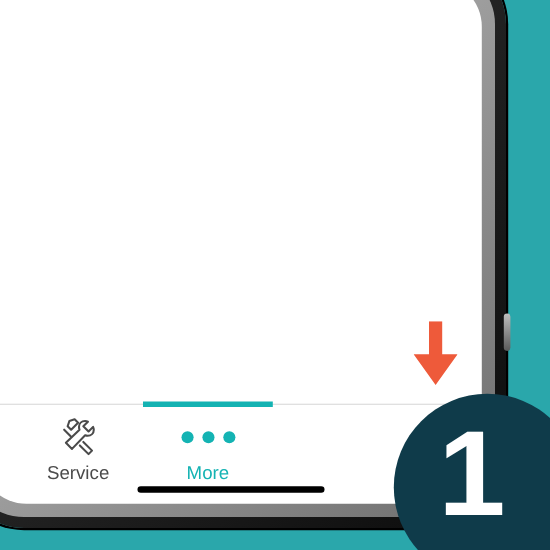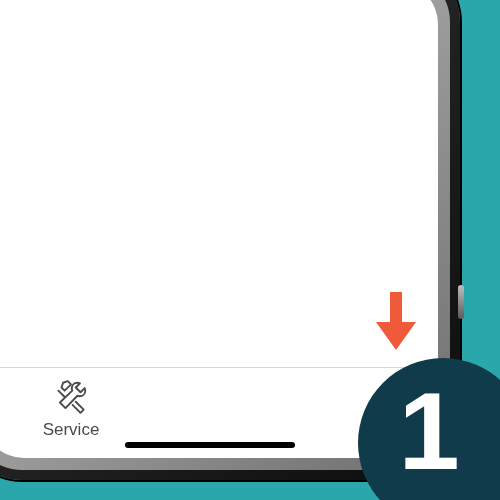--- a/index.html
+++ b/index.html
@@ -60,20 +60,31 @@
                 <svg width="38" height="38" viewBox="0 0 48 48" fill="none" stroke="#4b4b4b" stroke-width="2.4" stroke-linecap="round" stroke-linejoin="round">
                   <path d="M32 6c-4 0-7 3-7 7 0 1 .2 2 .6 2.9L10 31l7 7 15.1-15.6c.9.4 1.9.6 2.9.6 4 0 7-3 7-7 0-1.2-.3-2.3-.8-3.3L36 18l-6-6 5.3-5.2C34.3 6.3 33.2 6 32 6z"></path>
                   <path d="M8 16l8 8M20 4l4 4-8 8-4-4 2-6z"></path>
                   <path d="M30 30l10 10-4 4-10-10"></path>
                 </svg>
               </div>
               <div class="label">Service</div>
             </div>
 
 
+            <div class="tab active">
+              <div class="active-bar"></div>
+              <div class="icon">
+                <div class="dots">
+                    <span></span>
+                    <span></span>
+                    <span></span>
+                  </div>
+              </div>
+              <div class="label">More</div>
+            </div>
 
           </div>
         </div>
         <div class="home-ind"></div>
       </div>
     </div>
   </div>
 
   <div class="arrow">
     <svg width="40" height="58" viewBox="0 0 40 58">

